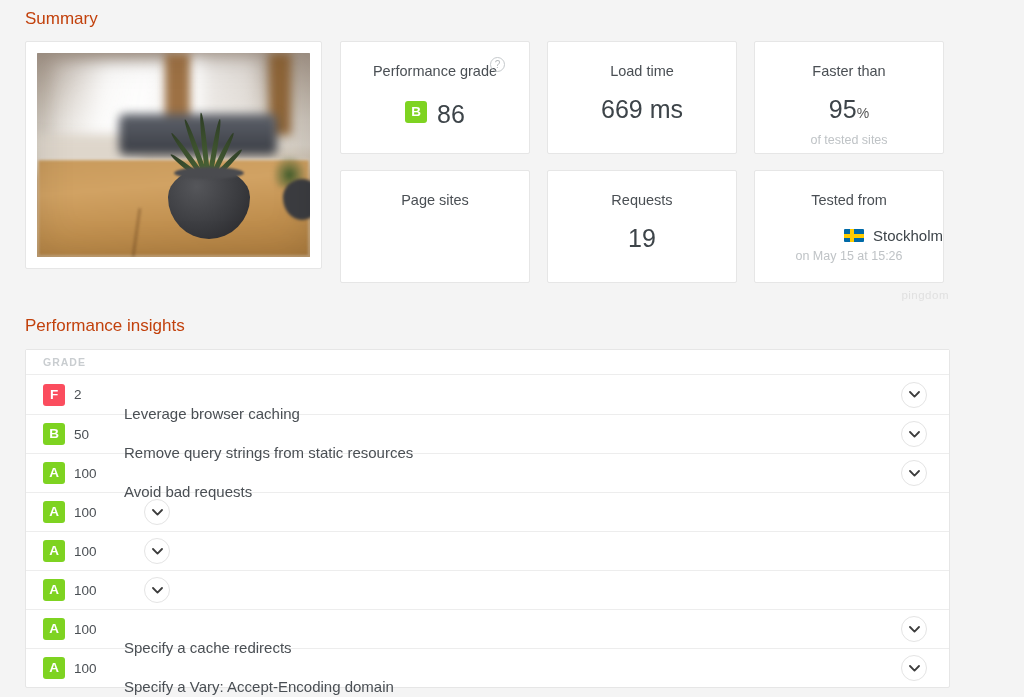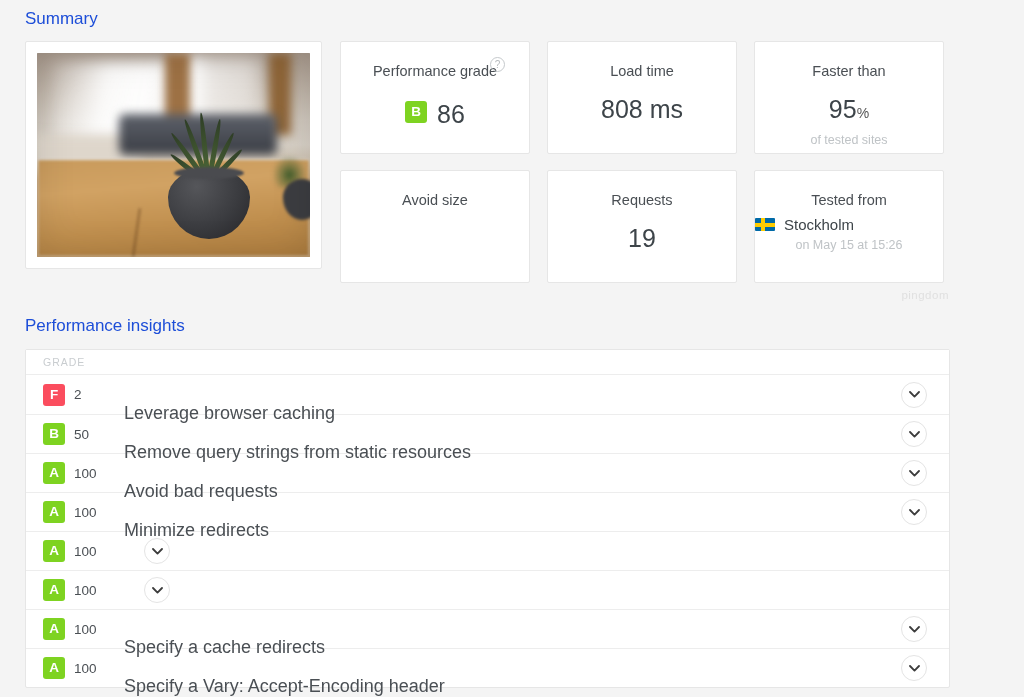--- a/index.html
+++ b/index.html
@@ -7,21 +7,21 @@
     width: 1024px; height: 697px;
     background: #f4f4f4;
     font-family: "Liberation Sans", sans-serif;
     color: #444;
     overflow: hidden;
   }
   .page { position: relative; width: 1024px; height: 697px; padding: 0 25px; }
 
   .section-title {
     font-size: 17px;
-    color: #1d4ed8;
+    color: #c2410c;
     font-weight: 400;
     padding-top: 6px;
     line-height: 26px;
   }
 
   
   .summary {
     display: flex;
     margin-top: 9px;
     align-items: flex-start;
@@ -182,22 +182,22 @@
     font-weight: bold;
     line-height: 22px;
     text-align: center;
     vertical-align: middle;
   }
   .badge.grade-a, .badge.grade-b { background: #7ed321; }
   .badge.grade-f { background: #fb4d5e; }
   .card-value .badge { position: relative; top: -2px; }
 
   .loc-line {
-    display: flex; align-items: center; justify-content: flex-start;
-    gap: 9px; margin-top: 7px;
+    display: flex; align-items: center; justify-content: flex-end;
+    gap: 9px; margin-top: 18px;
     font-size: 15px; color: #3d4449;
   }
   .flag {
     width: 20px; height: 13px;
     background: #006aa7;
     position: relative; display: inline-block;
     border-radius: 1px;
   }
   .flag::before {
     content: ""; position: absolute;
@@ -233,40 +233,40 @@
     display: flex;
     height: 25px;
     align-items: center;
     border-bottom: 1px solid #ededed;
     background: #fff;
   }
   .th {
     font-size: 10.5px;
     letter-spacing: 1px;
     color: #c9cdd0;
-    font-weight: normal;
+    font-weight: bold;
   }
   .th.grade-col { width: 96px; padding-left: 17px; }
   .th.sugg-col { flex: 1; }
   .trow {
     display: flex;
     align-items: center;
     height: 39px;
     border-top: 1px solid #ededed;
   }
   .trow:first-of-type { border-top: none; }
   .cell-grade {
     width: 96px;
     padding-left: 17px;
     display: flex; align-items: center; gap: 9px;
   }
   .grade-num { font-size: 13.5px; color: #4a4f54; }
   .cell-sugg {
     flex: 1;
-    font-size: 18px;
+    font-size: 15px;
     color: #4a4f54;
     padding-left: 2px;
     margin-top: 37px;
   }
   .cell-action { width: 70px; display: flex; justify-content: center; }
   .chev-btn {
     width: 26px; height: 26px;
     border: 1px solid #e4e4e4;
     border-radius: 50%;
     background: #fff;
@@ -319,37 +319,37 @@
           <div class="card-value">
             <span class="grade-inline">
               <span class="badge grade-b">B</span>
               <span>86</span>
             </span>
           </div>
         </div>
 
         <div class="card">
           <div class="card-label">Load time</div>
-          <div class="card-value">808 ms</div>
+          <div class="card-value">669 ms</div>
         </div>
 
         <div class="card">
           <div class="card-label">Faster than</div>
           <div class="card-value small-unit">
             <span>95</span><span class="unit">%</span>
           </div>
           <div class="card-sub">of tested sites</div>
         </div>
 
       </div>
 
       <div class="card-row">
 
         <div class="card">
-          <div class="card-label">Avoid size</div>
+          <div class="card-label">Page sites</div>
         </div>
 
         <div class="card">
           <div class="card-label">Requests</div>
           <div class="card-value">19</div>
         </div>
 
         <div class="card">
           <div class="card-label">Tested from</div>
           <div class="loc-line">
@@ -416,21 +416,20 @@
         </svg>
       </div>
     </div>
   </div>
 
   <div class="trow">
     <div class="cell-grade">
       <span class="badge grade-a">A</span>
       <span class="grade-num">100</span>
     </div>
-    <div class="cell-sugg">Minimize redirects</div>
     <div class="cell-action">
       <div class="chev-btn">
         <svg width="11" height="7" viewBox="0 0 11 7">
           <path d="M1 1 L5.5 5.6 L10 1" fill="none" stroke="#3c3c3c" stroke-width="1.8" stroke-linecap="round" stroke-linejoin="round"></path>
         </svg>
       </div>
     </div>
   </div>
 
   <div class="trow">
@@ -474,21 +473,21 @@
         </svg>
       </div>
     </div>
   </div>
 
   <div class="trow">
     <div class="cell-grade">
       <span class="badge grade-a">A</span>
       <span class="grade-num">100</span>
     </div>
-    <div class="cell-sugg">Specify a Vary: Accept-Encoding header</div>
+    <div class="cell-sugg">Specify a Vary: Accept-Encoding domain</div>
     <div class="cell-action">
       <div class="chev-btn">
         <svg width="11" height="7" viewBox="0 0 11 7">
           <path d="M1 1 L5.5 5.6 L10 1" fill="none" stroke="#3c3c3c" stroke-width="1.8" stroke-linecap="round" stroke-linejoin="round"></path>
         </svg>
       </div>
     </div>
   </div>
 </div>
   </div>

